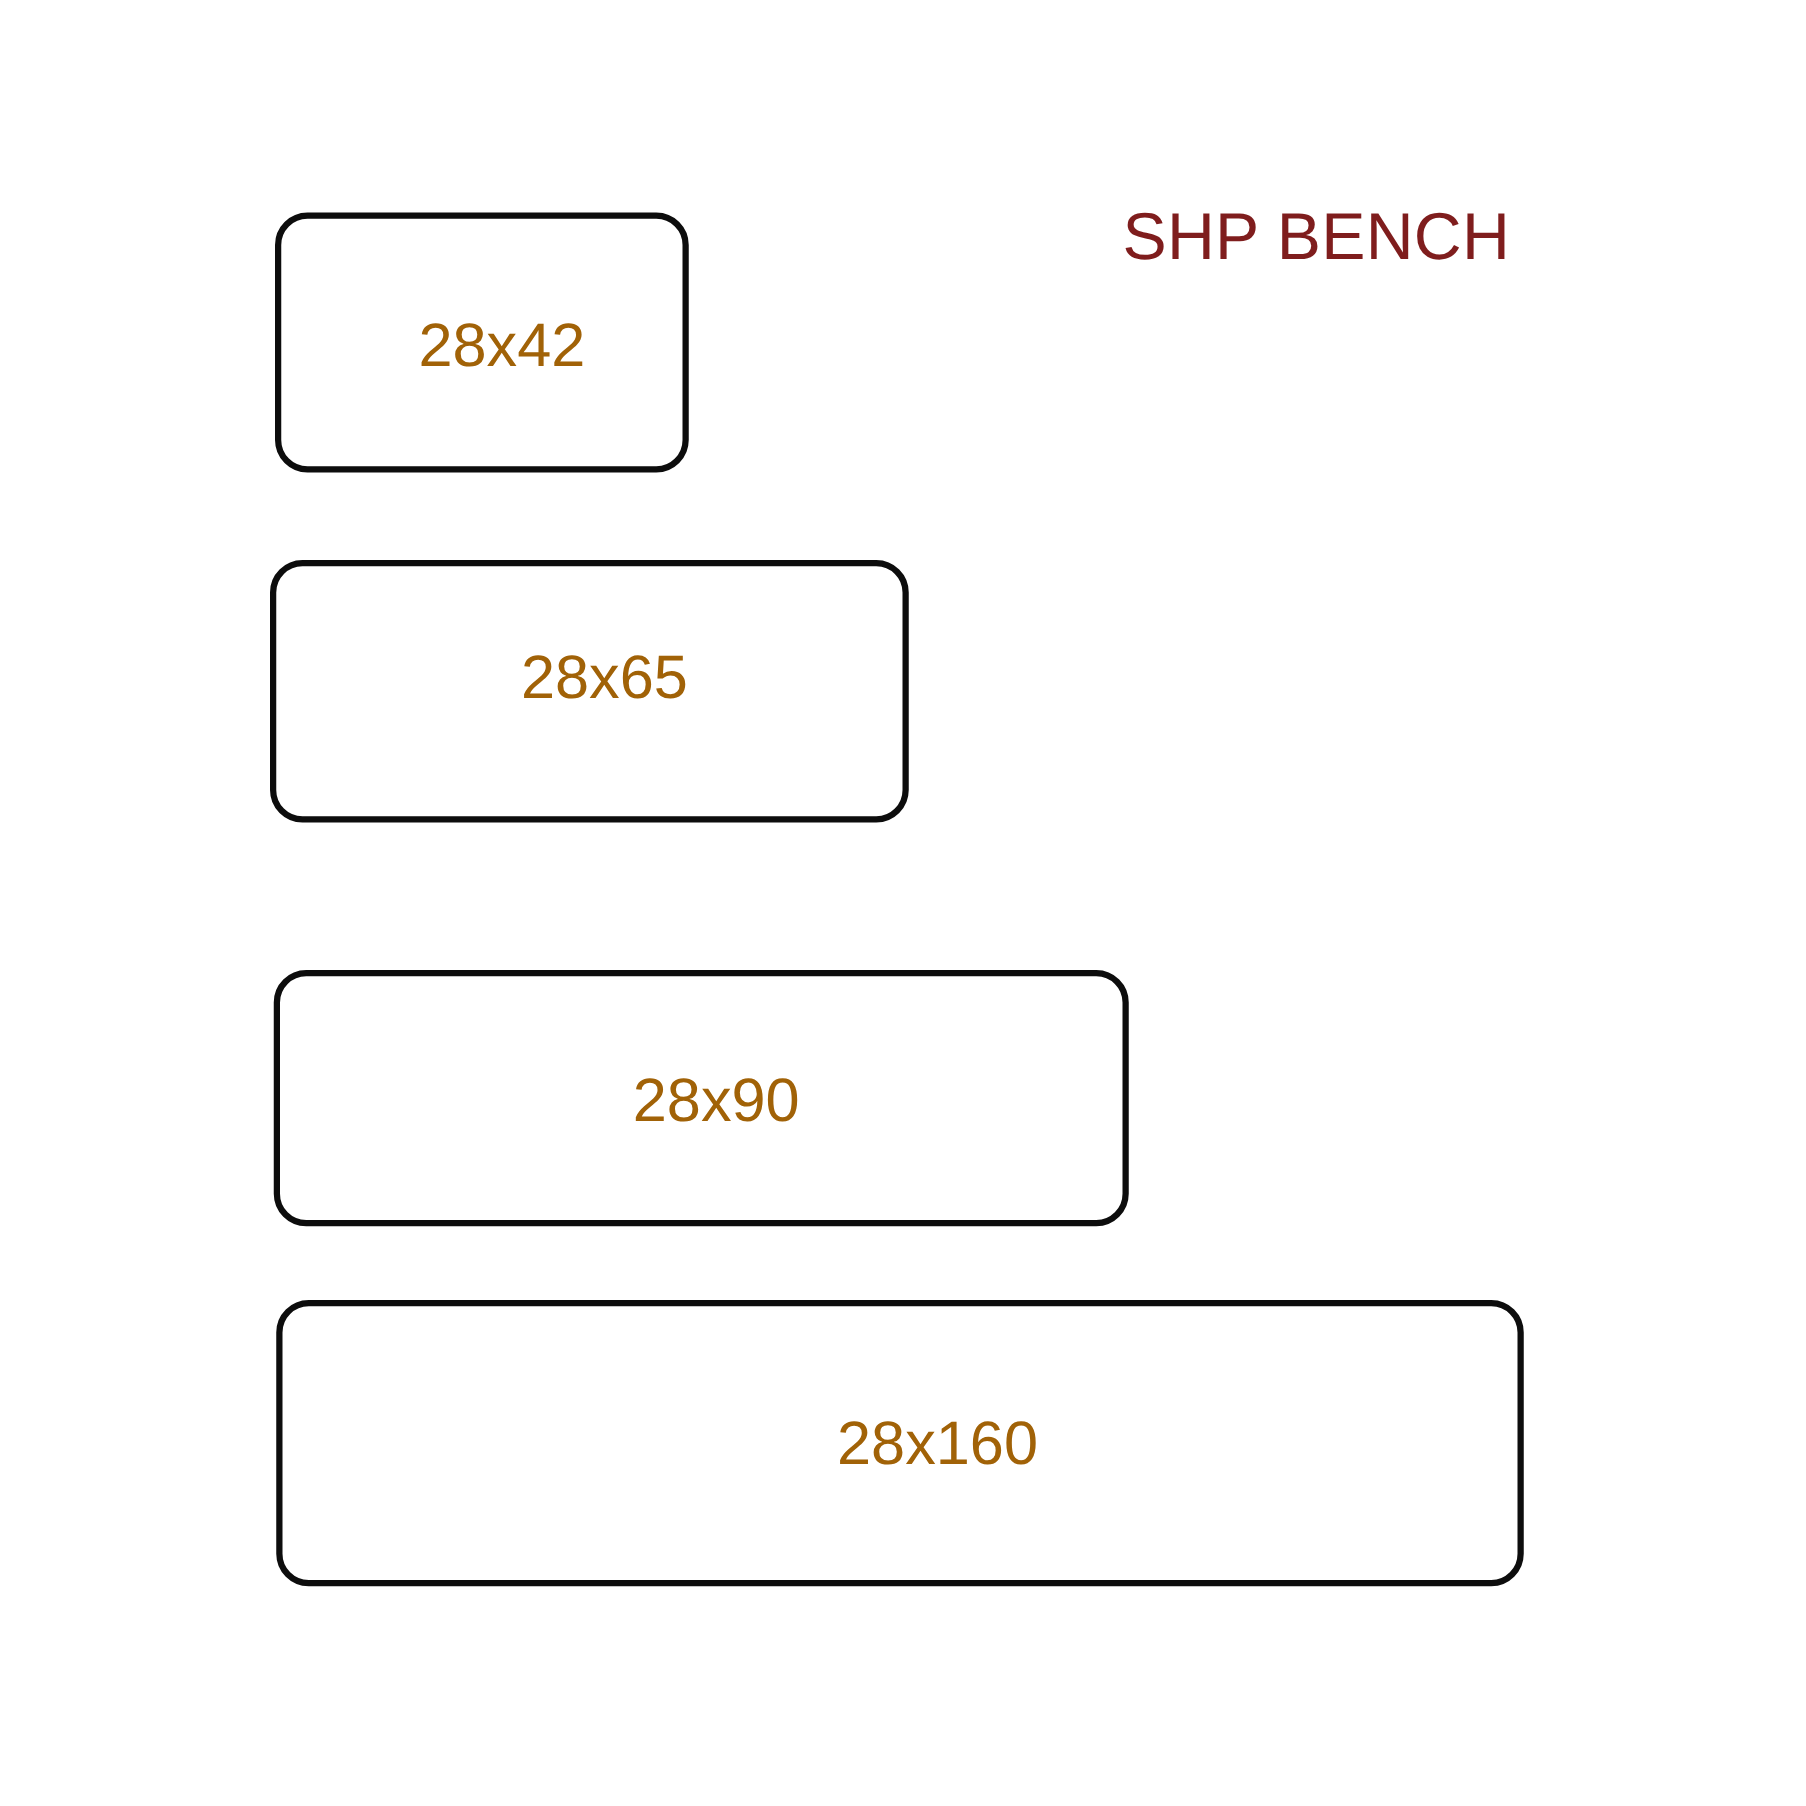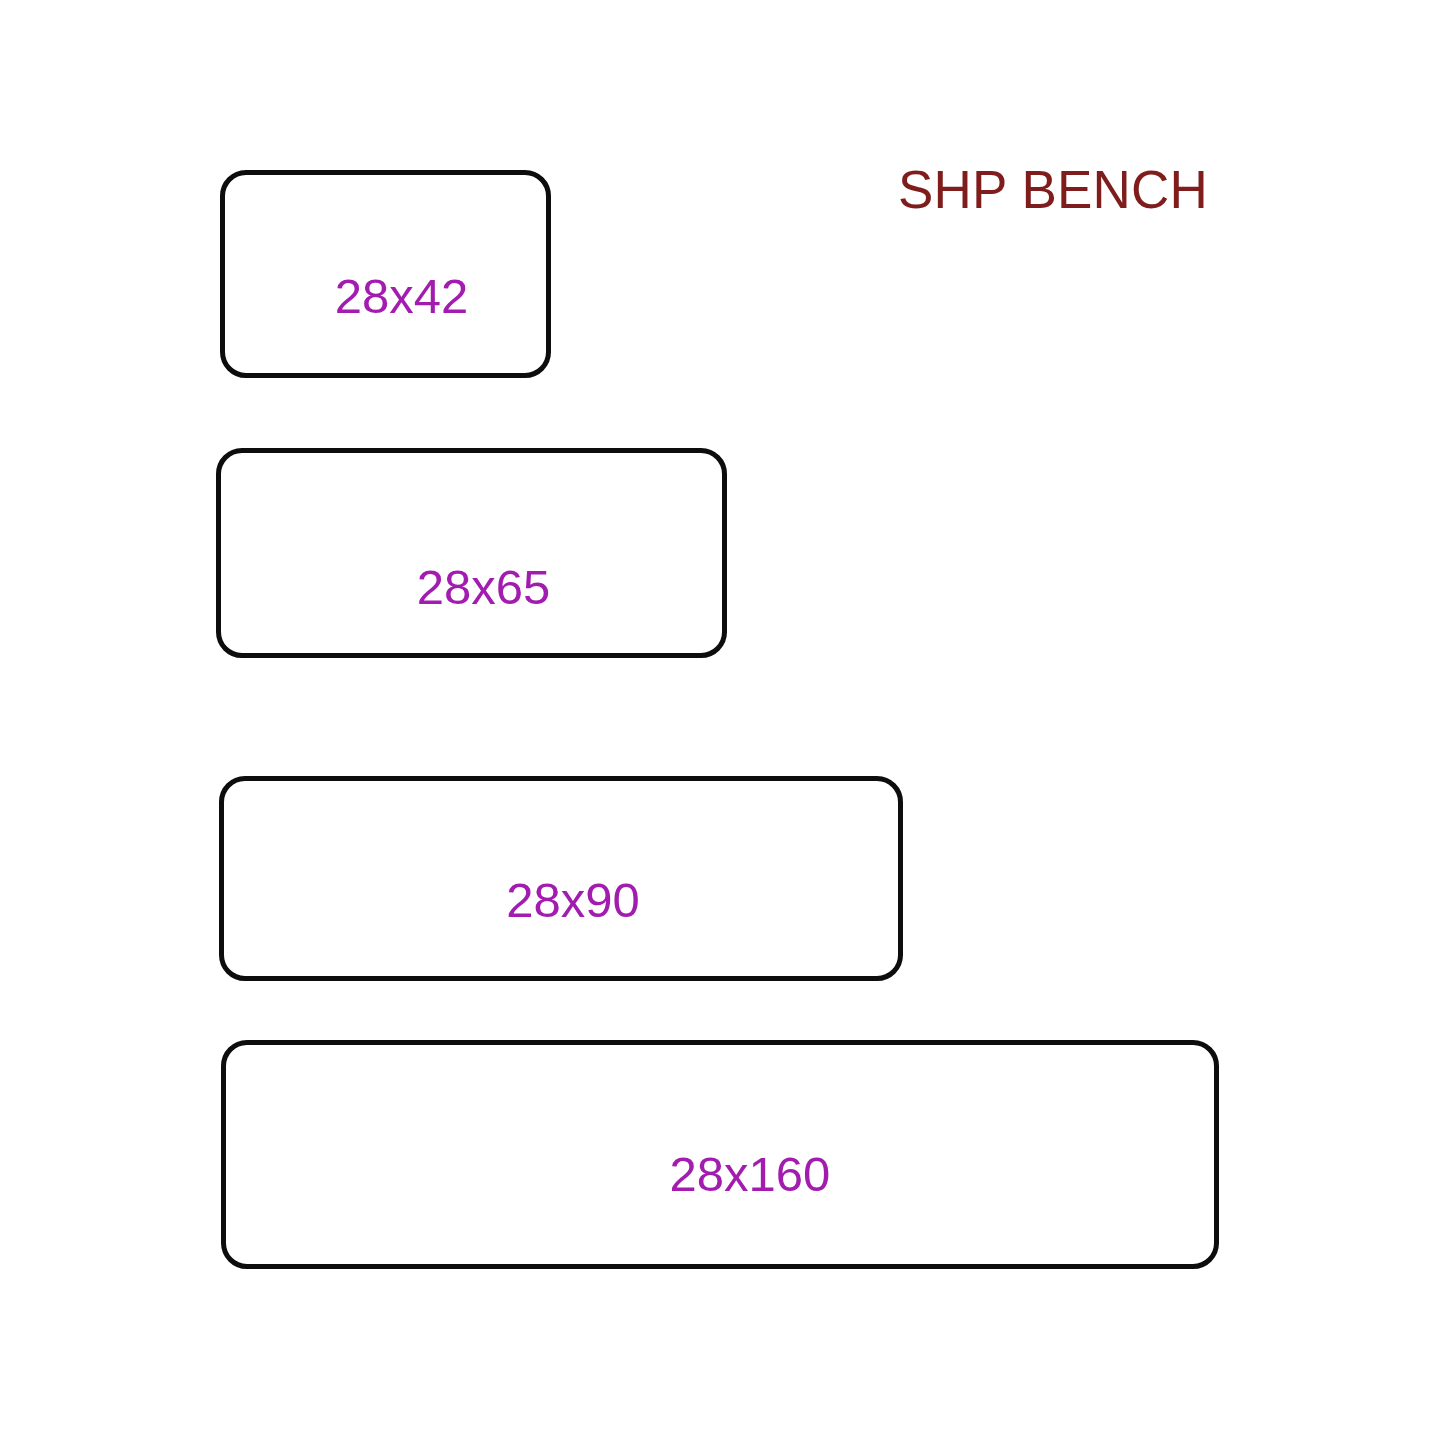--- a/index.html
+++ b/index.html
@@ -39,36 +39,35 @@
     background: #ffffff;
     border: 5px solid #0d0d0d;
     border-radius: 26px;
   }
 
   .board-label {
     position: absolute;
     left: 0;
     width: 100%;
     text-align: center;
-    color: #a21caf;
+    color: #a16207;
     font-family: "Liberation Sans", sans-serif;
     font-size: 49px;
     line-height: 49px;
     font-weight: 400;
     letter-spacing: 0px;
     white-space: nowrap;
-    margin-top: 19px;
   }
 
   
   #board-0 { left: 220px; top: 170px;  width: 331px; height: 208px; }
   #board-0 .board-label { top: 78px; padding-left: 16px; }
 
   #board-1 { left: 216px; top: 448px;  width: 511px; height: 210px; }
-  #board-1 .board-label { top: 91px; padding-left: 12px; }
+  #board-1 .board-label { top: 65px; padding-left: 12px; }
 
   #board-2 { left: 219px; top: 776px;  width: 684px; height: 205px; }
   #board-2 .board-label { top: 76px; padding-left: 12px; }
 
   #board-3 { left: 221px; top: 1040px; width: 998px; height: 229px; }
   #board-3 .board-label { top: 86px; padding-left: 30px; }
 
   #title { left: 803px; top: 152px; width: 500px; }
 </style>
 </head>

